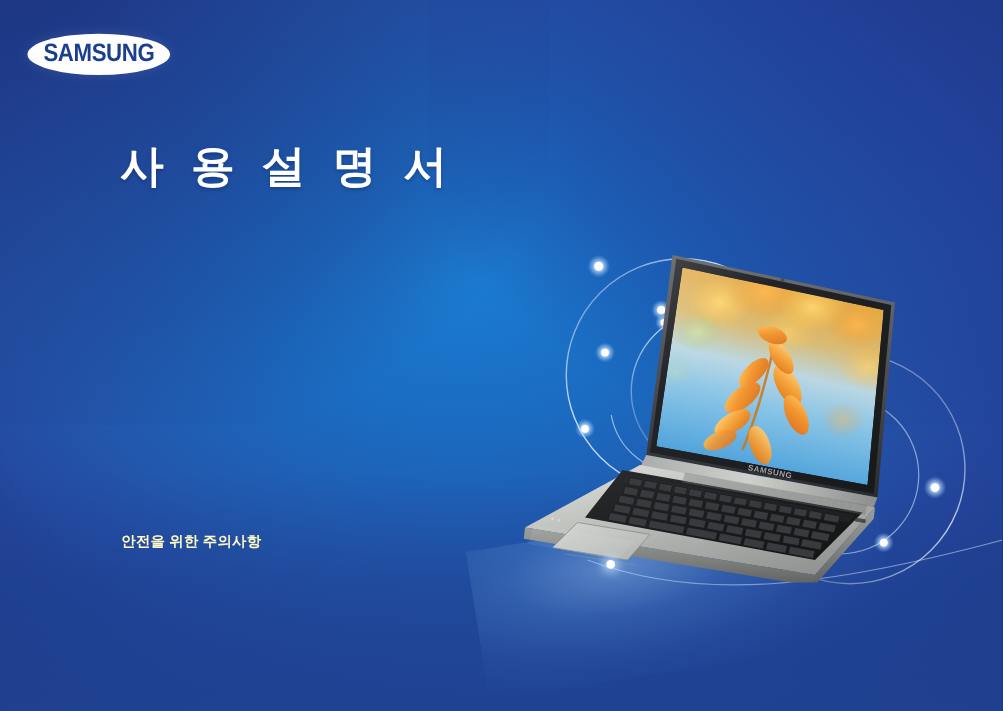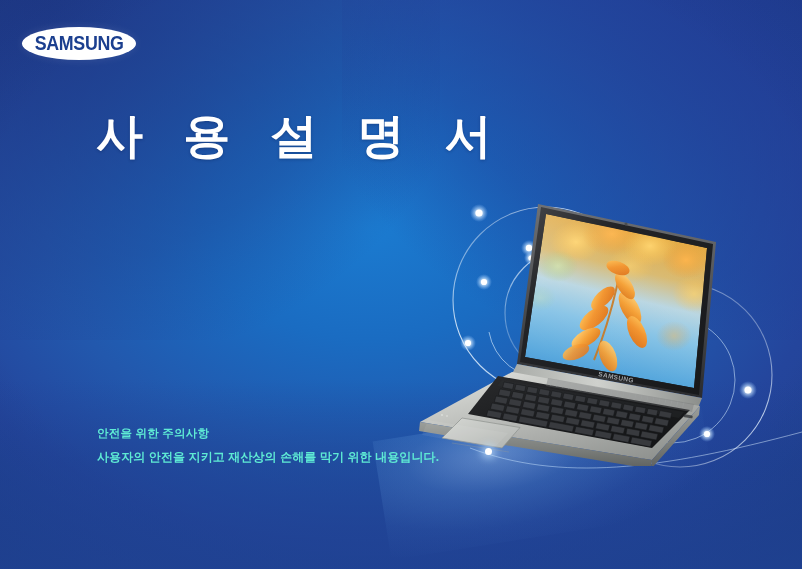--- a/index.html
+++ b/index.html
@@ -91,35 +91,34 @@
     font-family: "Liberation Sans", sans-serif;
     white-space: nowrap;
   }
 
   
   .cover-title {
     position: absolute;
     left: 96px;
     top: 116px;
     color: #ffffff;
-    font-size: 47px;
+    font-size: 35px;
     font-weight: bold;
     letter-spacing: 6px;
     line-height: 1;
     text-shadow: 0 1px 3px rgba(6,24,70,0.30);
     white-space: nowrap;
-    font-family: Liberation Mono, monospace;
   }
 
   
   .safety-block {
     position: absolute;
     left: 97px;
     top: 426px;
-    color: #5eead4;
+    color: #fef9c3;
     white-space: nowrap;
   }
   .safety-heading {
     font-size: 11.5px;
     font-weight: bold;
     letter-spacing: 0.2px;
     margin-bottom: 8px;
   }
   .safety-line {
     font-size: 12px;
@@ -491,16 +490,15 @@
   <div class="laptop-spark"></div>
 
   <div class="samsung-logo">
     <span class="wordmark">SAMSUNG</span>
   </div>
 
   <div class="cover-title">사 용 설 명 서</div>
 
   <div class="safety-block">
     <div class="safety-heading">안전을 위한 주의사항</div>
-    <div class="safety-line">사용자의 안전을 지키고 재산상의 손해를 막기 위한 내용입니다.</div>
   </div>
 
 </div>
 
 </body></html>

